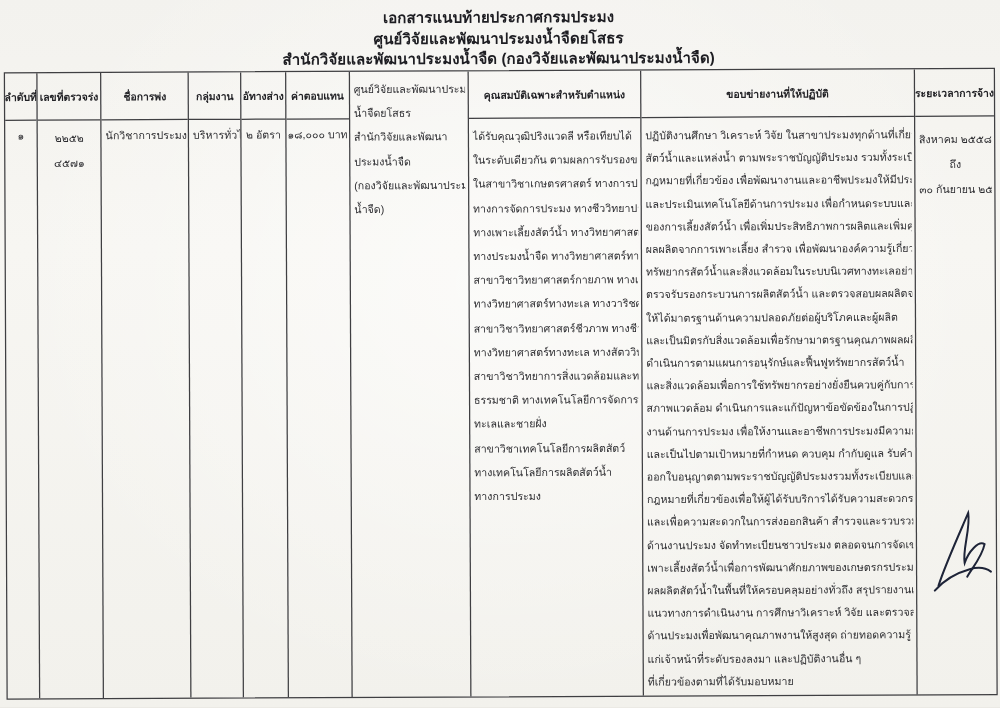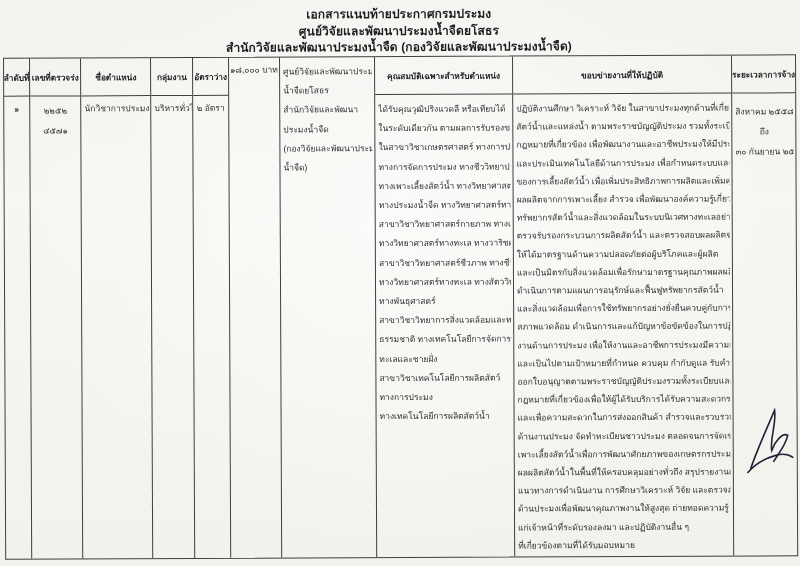--- a/index.html
+++ b/index.html
@@ -94,35 +94,36 @@
 
       <div class="col c-posnum">
         <div class="th">เลขที่ตรวจร่ง</div>
         <div class="td center lines num-lines">
             <div>๒๒๕๒</div>
             <div>๔๕๗๑</div>
           </div>
       </div>
 
       <div class="col c-posname">
-        <div class="th">ชื่อตำแหน่ง</div>
+        <div class="th">ชื่อการพ่ง</div>
         <div class="td one-line">นักวิชาการประมง</div>
       </div>
 
       <div class="col c-group">
         <div class="th">กลุ่มงาน</div>
         <div class="td one-line">บริหารทั่วไป</div>
       </div>
 
       <div class="col c-vacancy">
-        <div class="th">อัตราว่าง</div>
+        <div class="th">อัทางส่าง</div>
         <div class="td center one-line">๒ อัตรา</div>
       </div>
 
       <div class="col c-comp">
+        <div class="th">ค่าตอบแทน</div>
         <div class="td center one-line">๑๘,๐๐๐ บาท</div>
       </div>
 
       <div class="col c-work">
         <div class="td lines">
             <div>ศูนย์วิจัยและพัฒนาประมง</div>
             <div>น้ำจืดยโสธร</div>
             <div>สำนักวิจัยและพัฒนา</div>
             <div>ประมงน้ำจืด</div>
             <div>(กองวิจัยและพัฒนาประมง</div>
@@ -136,27 +137,26 @@
             <div>ได้รับคุณวุฒิปริงแวดลี หรือเทียบได้</div>
             <div>ในระดับเดียวกัน ตามผลการรับรองของ ก.พ.</div>
             <div>ในสาขาวิชาเกษตรศาสตร์ ทางการประมง</div>
             <div>ทางการจัดการประมง ทางชีววิทยาประมง</div>
             <div>ทางเพาะเลี้ยงสัตว์น้ำ ทางวิทยาศาสตร์การประมง</div>
             <div>ทางประมงน้ำจืด ทางวิทยาศาสตร์ทางทะเล</div>
             <div>สาขาวิชาวิทยาศาสตร์กายภาพ ทางเคมี</div>
             <div>ทางวิทยาศาสตร์ทางทะเล ทางวาริชศาสตร์</div>
             <div>สาขาวิชาวิทยาศาสตร์ชีวภาพ ทางชีววิทยา</div>
             <div>ทางวิทยาศาสตร์ทางทะเล ทางสัตววิทยา</div>
-            <div>ทางพันธุศาสตร์</div>
             <div>สาขาวิชาวิทยาการสิ่งแวดล้อมและทรัพยากร</div>
             <div>ธรรมชาติ ทางเทคโนโลยีการจัดการทรัพยากร</div>
             <div>ทะเลและชายฝั่ง</div>
             <div>สาขาวิชาเทคโนโลยีการผลิตสัตว์</div>
+            <div>ทางเทคโนโลยีการผลิตสัตว์น้ำ</div>
             <div>ทางการประมง</div>
-            <div>ทางเทคโนโลยีการผลิตสัตว์น้ำ</div>
           </div>
       </div>
 
       <div class="col c-scope">
         <div class="th">ขอบข่ายงานที่ให้ปฏิบัติ</div>
         <div class="td lines">
             <div>ปฏิบัติงานศึกษา วิเคราะห์ วิจัย ในสาขาประมงทุกด้านที่เกี่ยวกับ</div>
             <div>สัตว์น้ำและแหล่งน้ำ ตามพระราชบัญญัติประมง รวมทั้งระเบียบและ</div>
             <div>กฎหมายที่เกี่ยวข้อง เพื่อพัฒนางานและอาชีพประมงให้มีประสิทธิภาพ</div>
             <div>และประเมินเทคโนโลยีด้านการประมง เพื่อกำหนดระบบและรูปแบบ</div>

